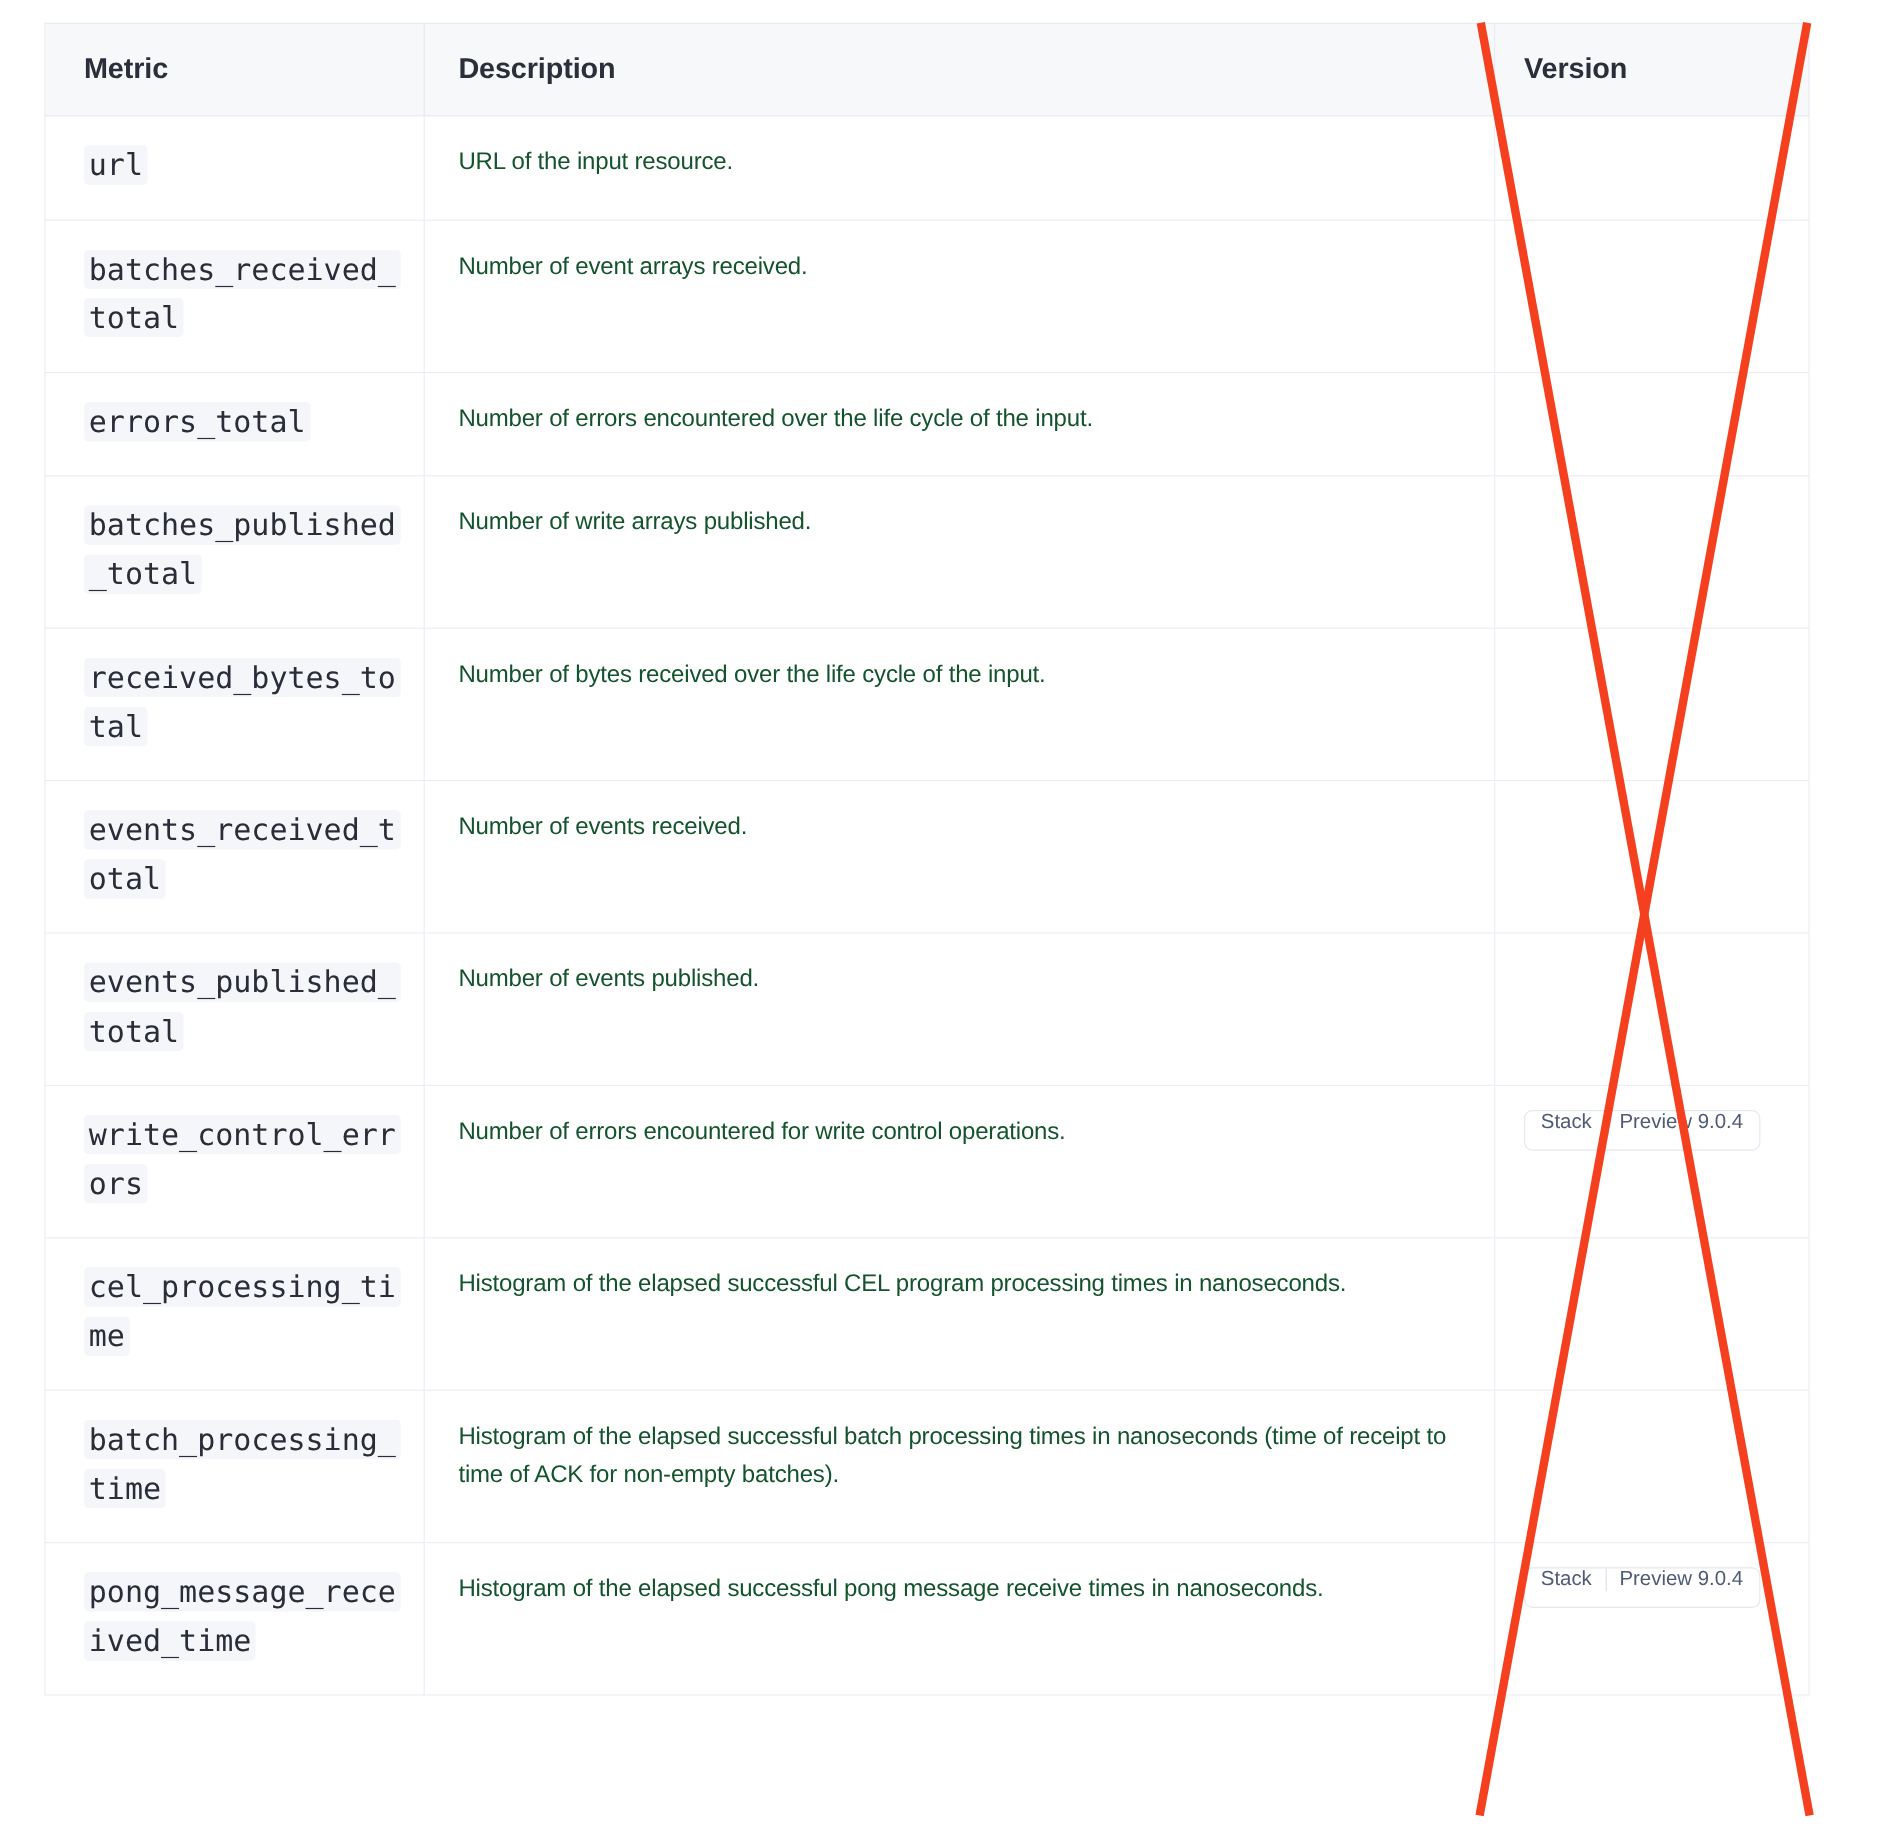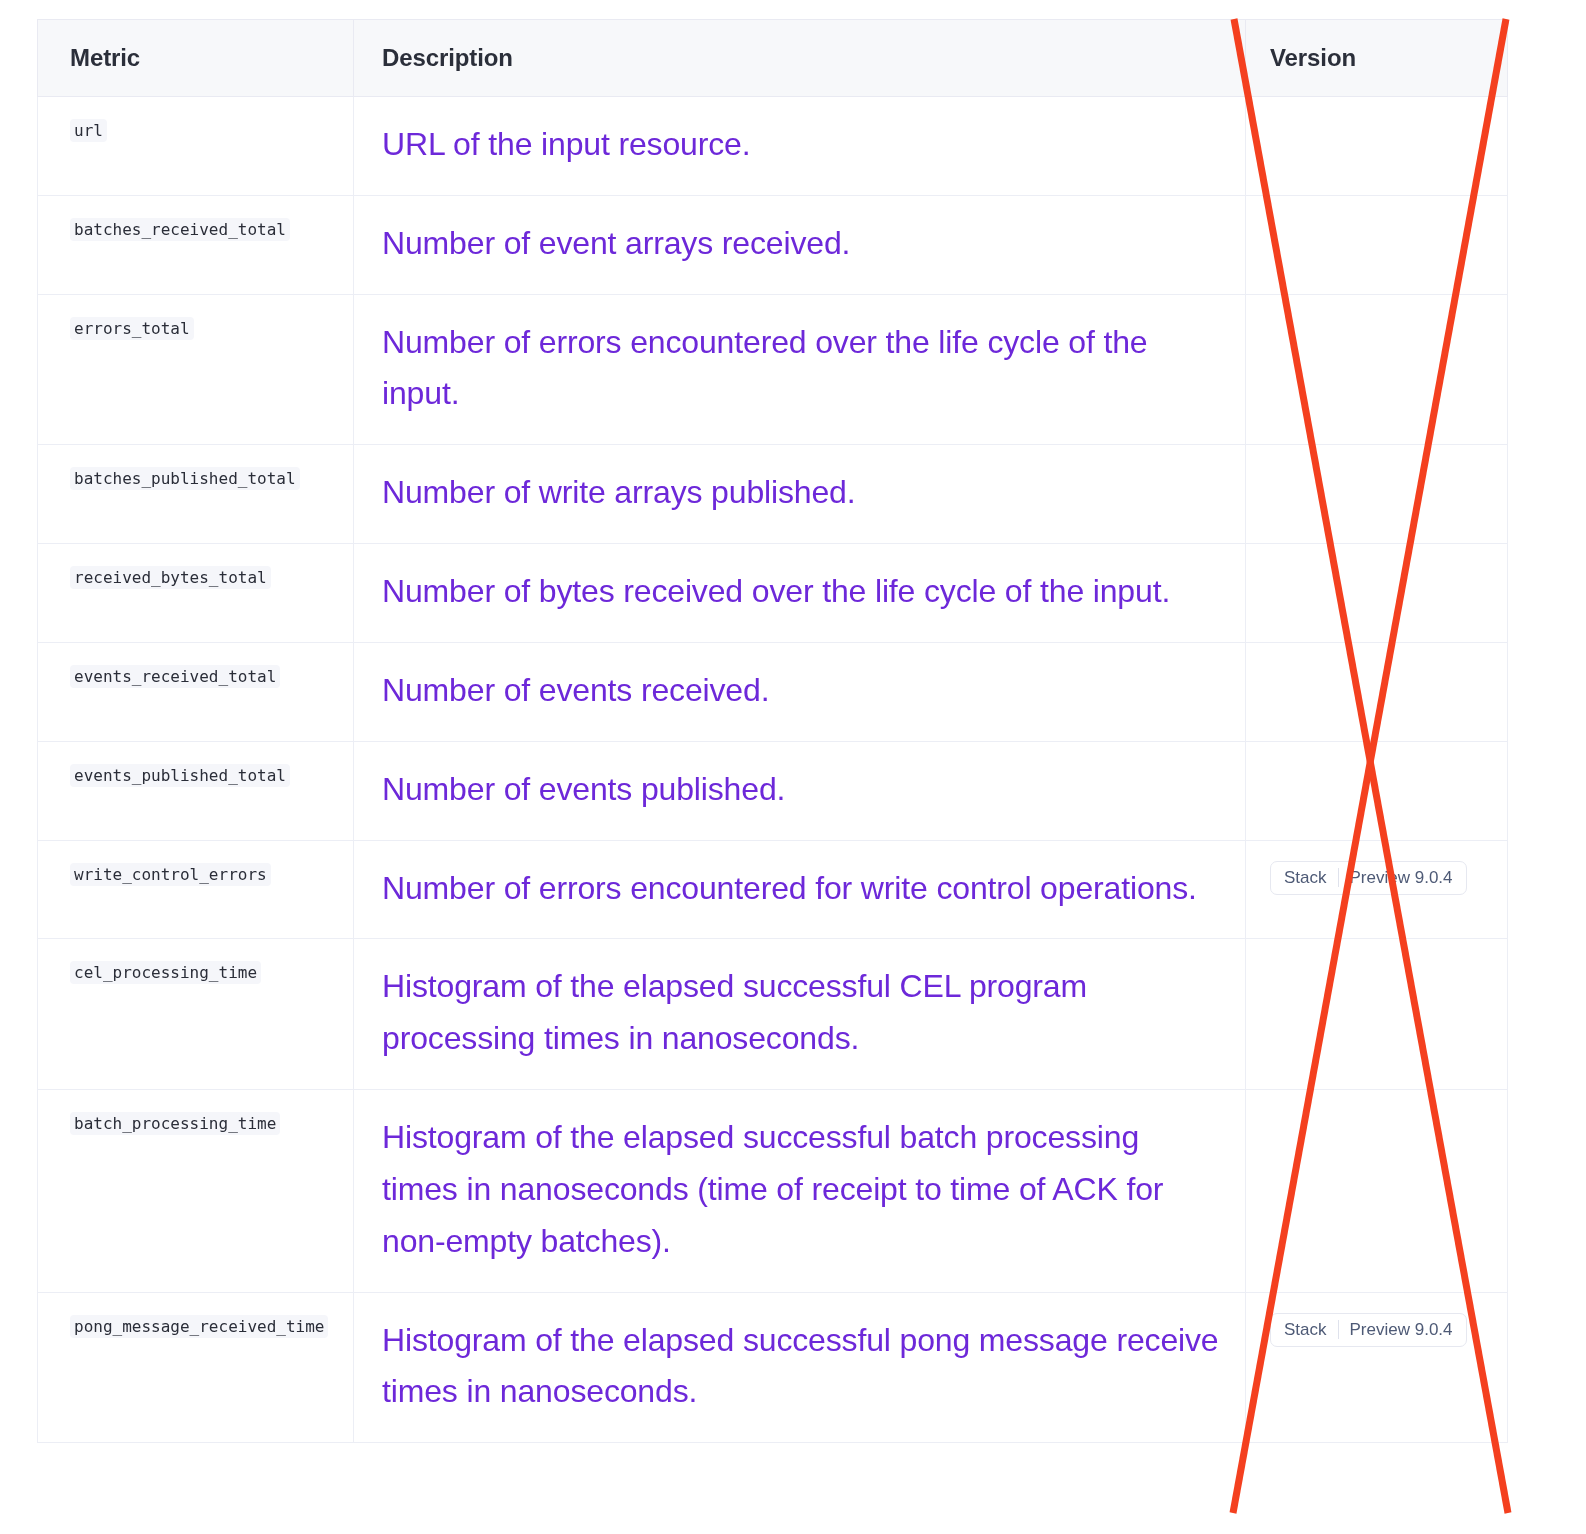--- a/index.html
+++ b/index.html
@@ -67,43 +67,43 @@
   }
   td.cell-desc {
     padding: 22px 26px 24px 28px;
   }
   td.cell-version {
     padding: 20px 14px 24px 24px;
   }
 
   .code-chip {
     font-family: "DejaVu Sans Mono", "Liberation Mono", monospace;
-    font-size: 16px;
+    font-size: 25px;
     line-height: 1.62;
     color: #2a2d38;
     background: #f5f6fa;
     border-radius: 4px;
     padding: 2px 4px;
     box-decoration-break: clone;
     -webkit-box-decoration-break: clone;
     word-break: break-all;
     overflow-wrap: anywhere;
     display: inline;
   }
 
   .desc-text {
-    font-size: 32px;
+    font-size: 20px;
     line-height: 1.62;
-    color: #6d28d9;
+    color: #14532d;
     letter-spacing: -0.15px;
   }
 
   .version-badge {
     display: inline-flex;
-    align-items: center;
+    align-items: flex-start;
     border: 1px solid #e6e8f0;
     border-radius: 7px;
     background: #ffffff;
     height: 34px;
     box-sizing: border-box;
     overflow: hidden;
   }
   .version-badge .vb-left {
     font-size: 17px;
     color: #4e5a76;

